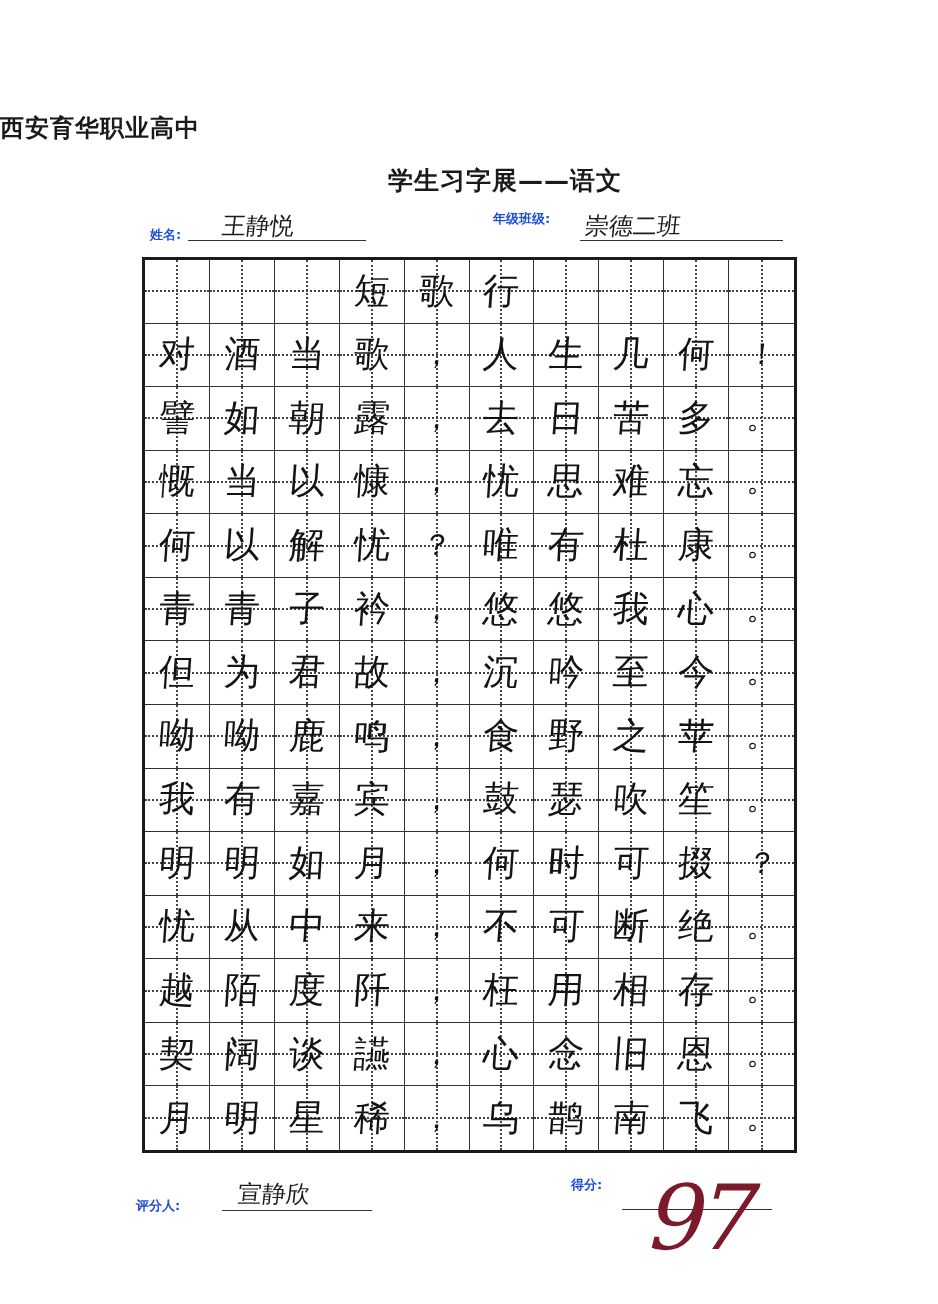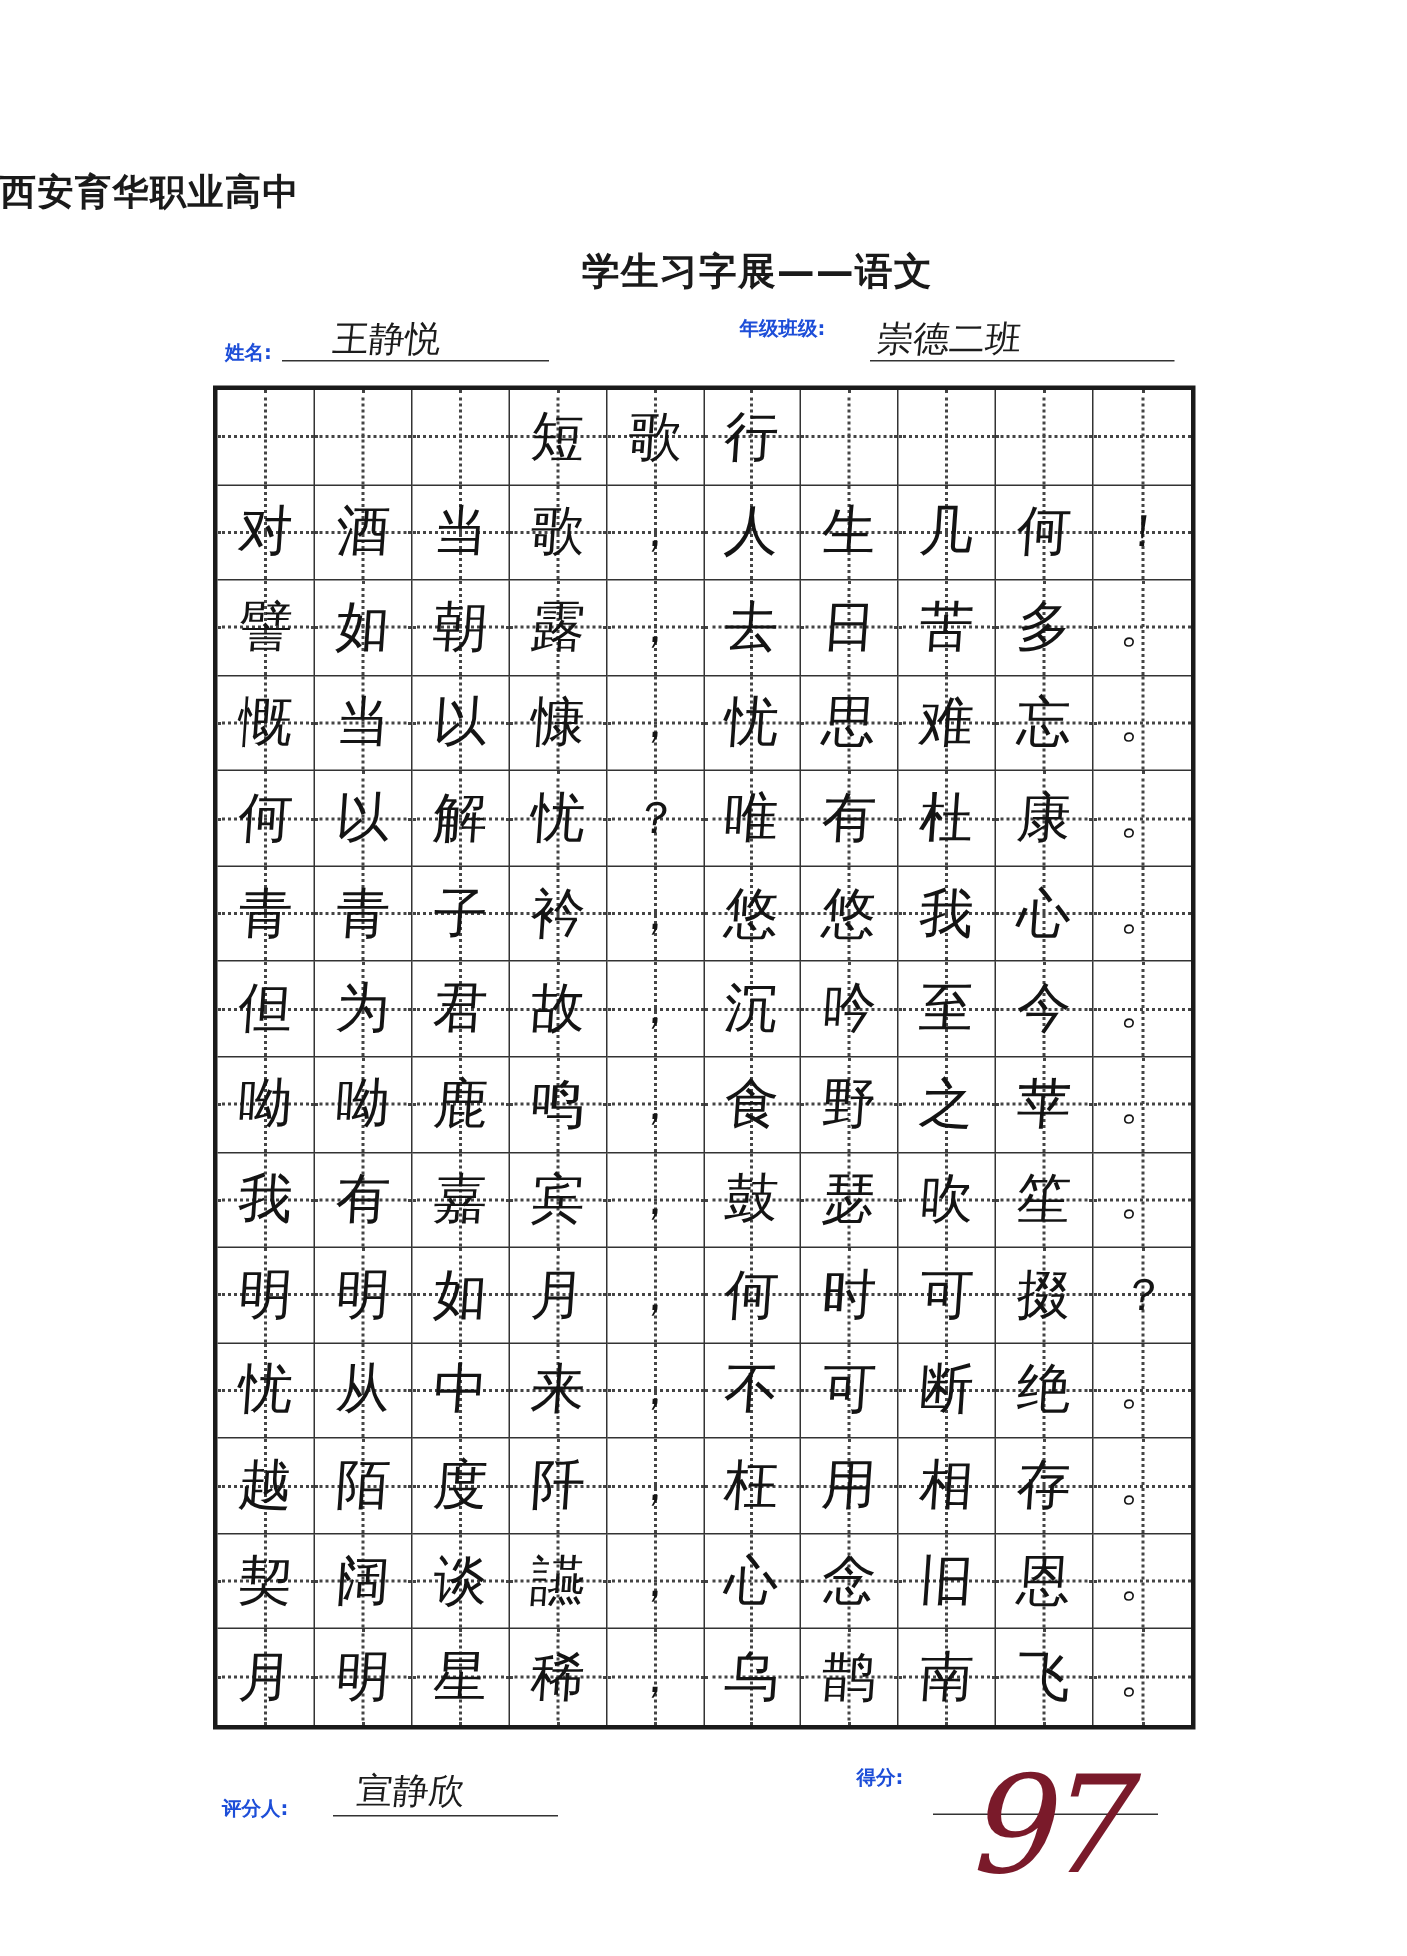--- a/index.html
+++ b/index.html
@@ -494,19 +494,19 @@
       <span>南</span>
     </div>
     <div class="cell last-row">
       <span>飞</span>
     </div>
     <div class="cell last-row punct">
       <span>。</span>
     </div>
   </div>
 
-<div class="field-label" style="left:148px; top:1197px;">评分人:</div>
+<div class="field-label" style="left:136px; top:1197px;">评分人:</div>
 <div class="hand" style="left:238px; top:1178px;">宣静欣</div>
 <div class="field-line" style="left:222px; top:1210px; width:150px;"></div>
 
 <div class="field-label" style="left:571px; top:1176px;">得分:</div>
 <div class="field-line" style="left:622px; top:1209px; width:150px;"></div>
 <div class="score">97</div>
 
 </body></html>

